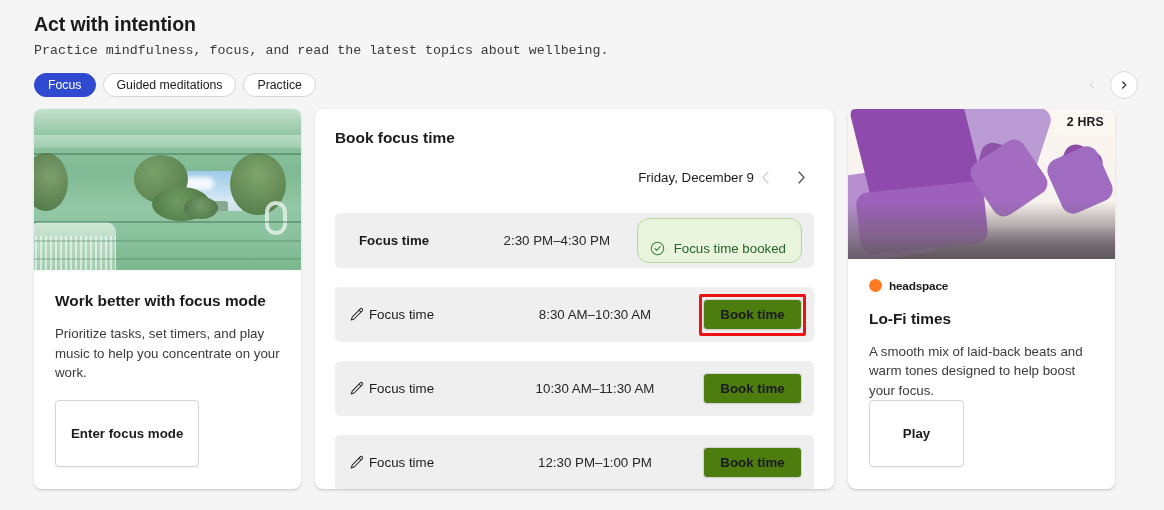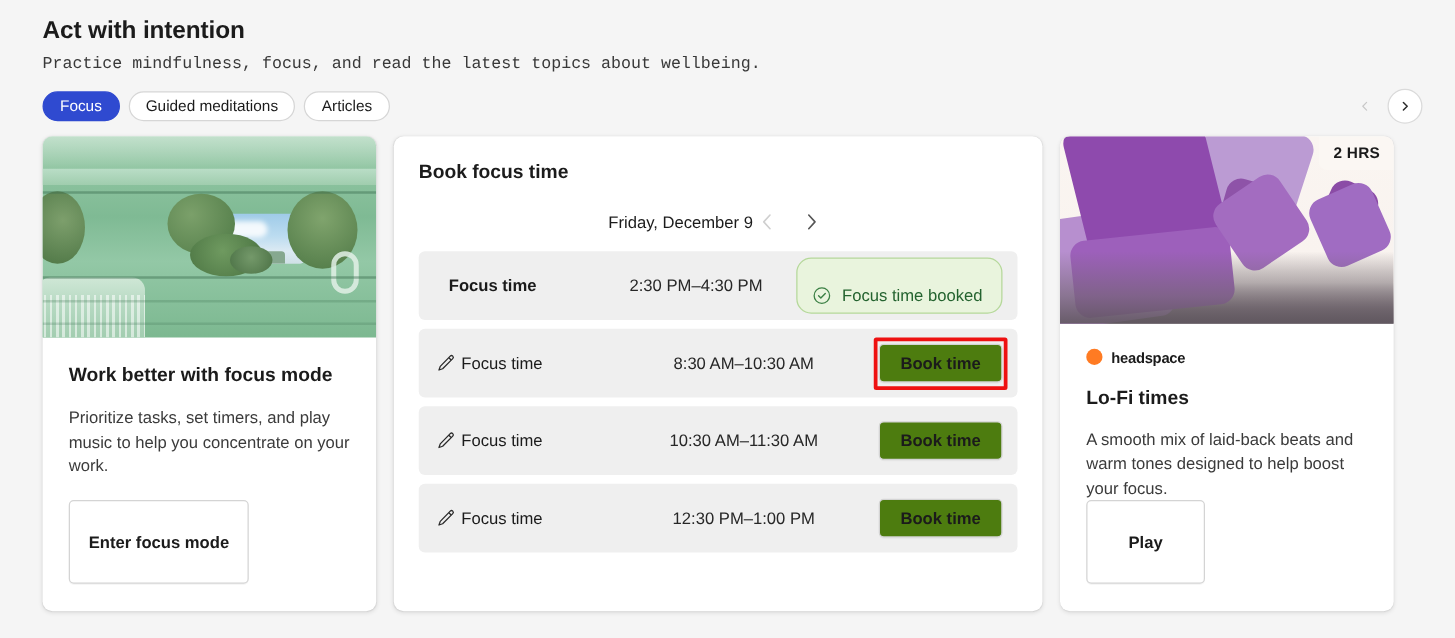--- a/index.html
+++ b/index.html
@@ -116,32 +116,32 @@
     padding: 25px 15px; font-size: 13.3px; font-weight: bold; color: #1b1b1b;
     cursor: pointer; font-family: "Liberation Sans", sans-serif;
     box-shadow: 0 1px 0 rgba(0,0,0,0.035);
   }
   .spacer { flex: 1; }
 
   
   .wide-inner { padding: 18px 20px 0 20px; }
   .wide-title { font-size: 15.4px; font-weight: bold; margin: 0; line-height: 22px; color:#1b1b1b; }
   .date-row {
-    display: flex; align-items: center; justify-content: center;
+    display: flex; align-items: center; justify-content: flex-end;
     margin-top: 17px; padding-right: 2px;
   }
   .date-label { font-size: 13.3px; color: #1b1b1b; }
   .date-nav { display: flex; gap: 14px; align-items: center; }
   .date-chev { width: 22px; height: 22px; display: flex; align-items: center; justify-content: center; cursor: pointer; }
   .date-chev.disabled { cursor: default; }
 
   .slot-list { margin-top: 13px; display: flex; flex-direction: column; gap: 7px; }
   .slot {
     height: 55px; background: #efefef; border-radius: 5px;
-    display: flex; align-items: center; padding: 0 12px 0 10px; position: relative;
+    display: flex; align-items: center; padding: 0 12px 0 10px; position: relative; margin-top: 12px;
   }
   .slot-icon { width: 24px; display: flex; align-items: center; justify-content: center; }
   .slot-name { font-size: 13.3px; color: #1b1b1b; width: 118px; }
   .slot-name.bold { font-weight: bold; padding-left: 14px; width: 132px; }
   .slot-time { font-size: 13.3px; color: #272727; flex: 1; text-align: center; }
   .book-btn {
     background: #4d7c0f; border: 1px solid #d4d4d4; border-radius: 4px;
     padding: 7px 14px; font-size: 13.3px; font-weight: bold; color: #1b1b1b;
     cursor: pointer; min-width: 99px; font-family: "Liberation Sans", sans-serif;
     box-shadow: 0 1px 0 rgba(0,0,0,0.04);
@@ -194,21 +194,21 @@
   </div>
 
   <div class="pill-row">
     <div class="pill selected">
       <span>Focus</span>
     </div>
     <div class="pill">
       <span>Guided meditations</span>
     </div>
     <div class="pill">
-      <span>Articles</span>
+      <span>Practice</span>
     </div>
   </div>
 
   <div class="carousel-nav">
     <div class="nav-btn">
       <svg class="chev" viewBox="0 0 10 10">
         <path d="M6.6 1.2 L2.8 5 L6.6 8.8" fill="none" stroke="currentColor" stroke-width="1.2" stroke-linecap="round" stroke-linejoin="round"></path>
       </svg>
     </div>
     <div class="nav-btn enabled">

